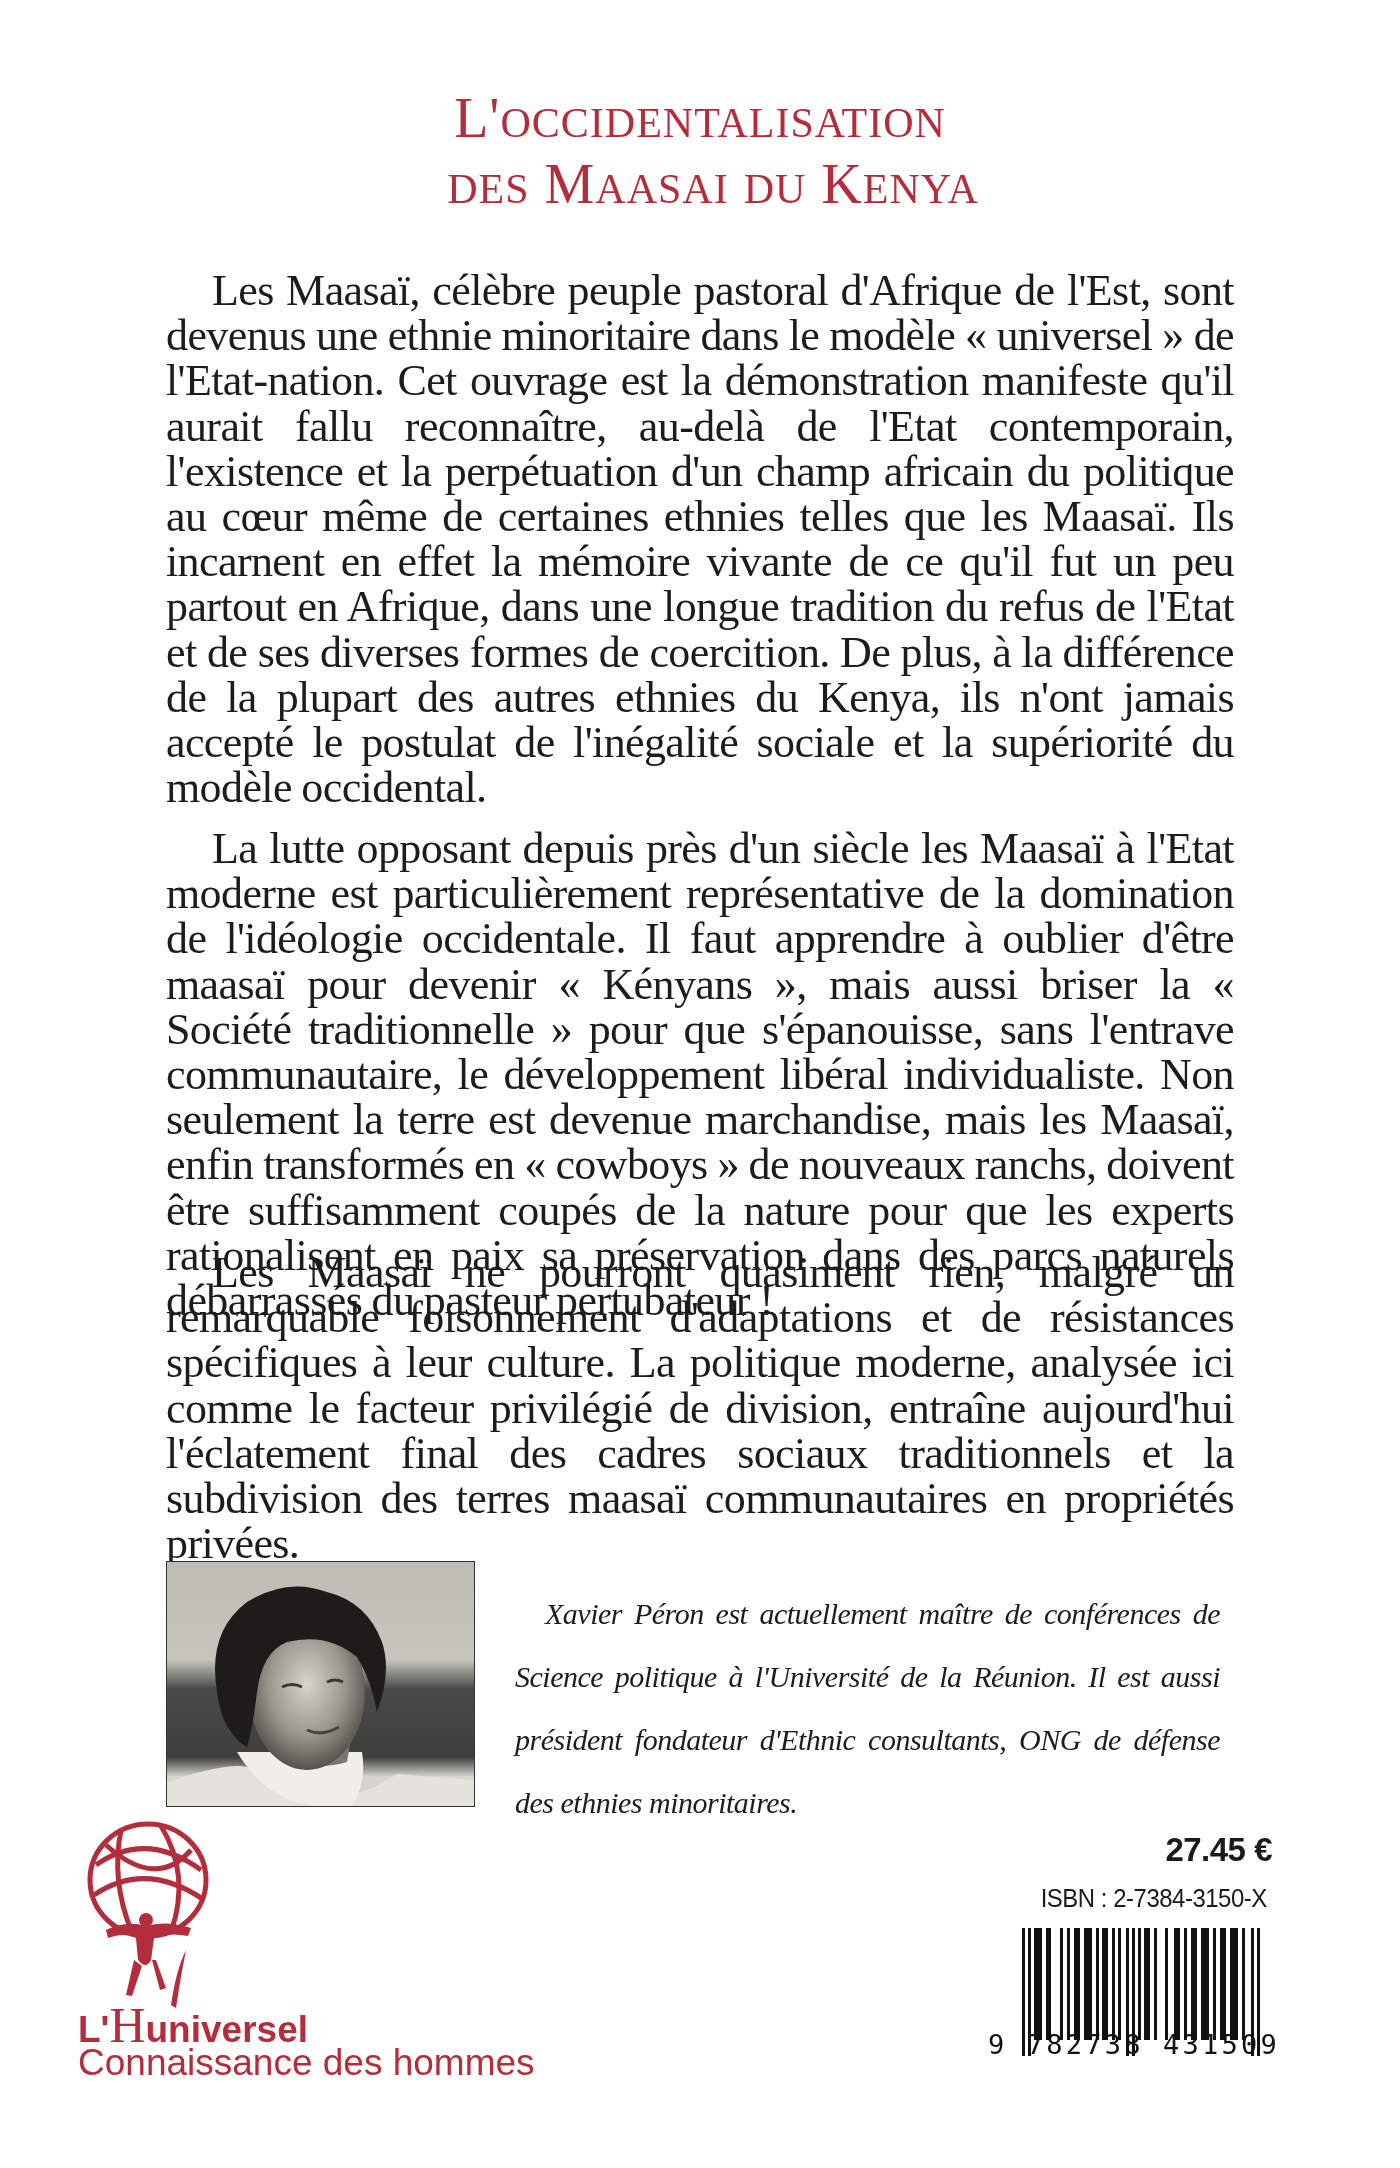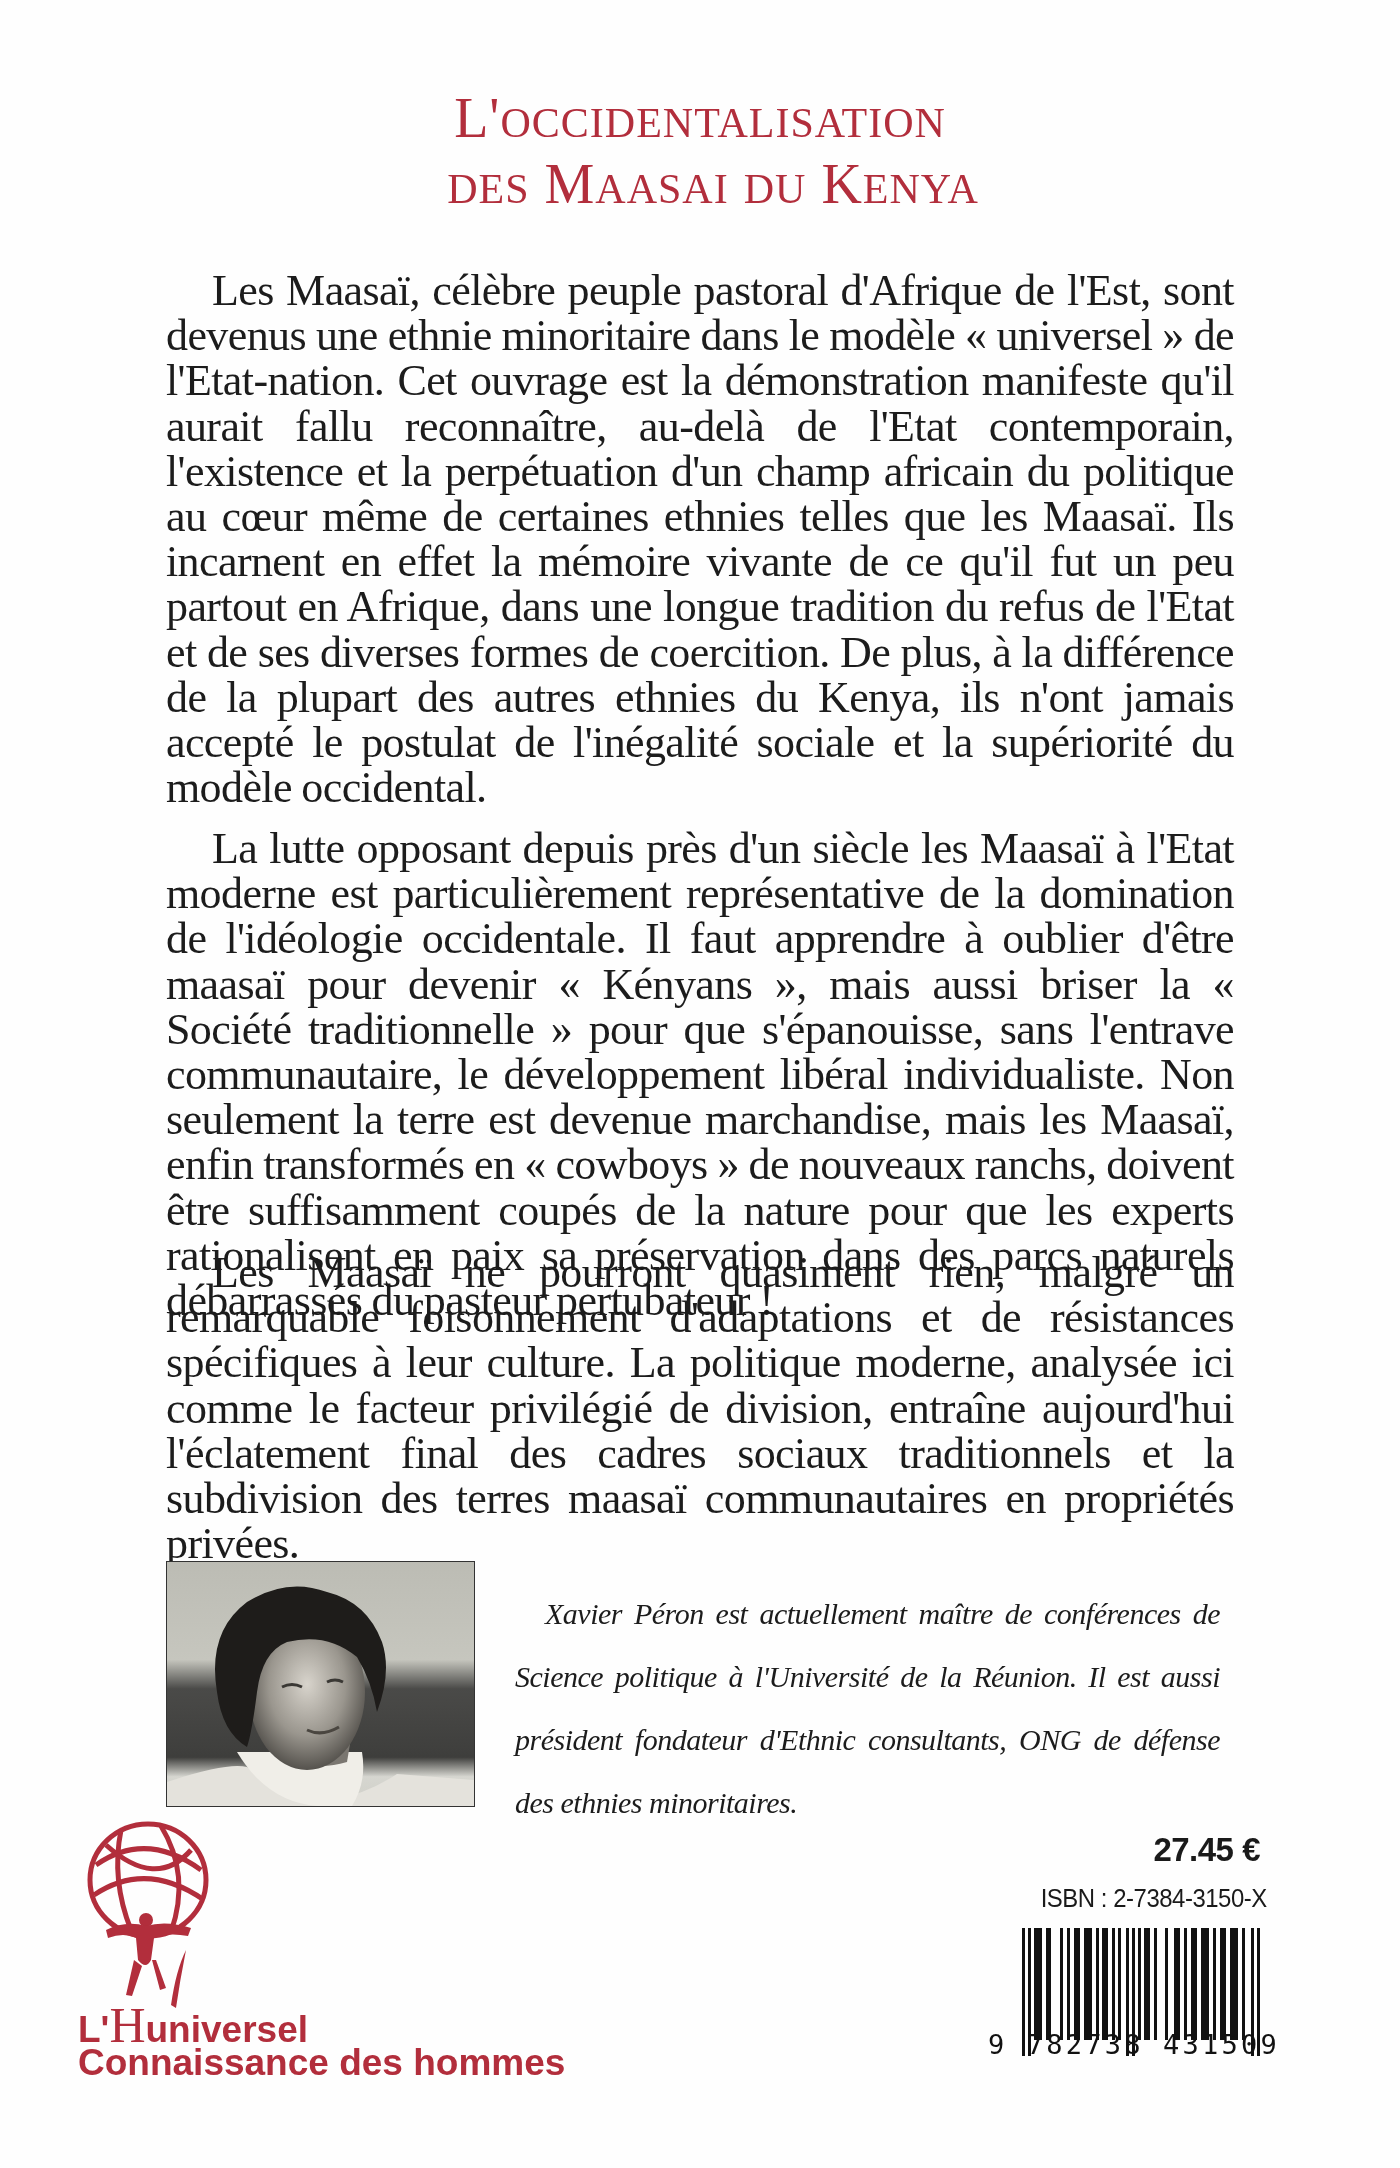--- a/index.html
+++ b/index.html
@@ -102,30 +102,30 @@
     .publisher-name .big-h {
       font-family: "Liberation Serif", serif;
       font-weight: normal;
       font-size: 50px;
     }
     .collection-name {
       position: absolute;
       left: 78px;
       top: 2042px;
       font-family: "Liberation Sans", "DejaVu Sans", sans-serif;
-      font-weight: bold;
+      font-weight: normal;
       color: #b22e3c;
       font-size: 37px;
       line-height: 42px;
       margin: 0;
     }
 
     .price {
       position: absolute;
-      right: 140px;
+      right: 128px;
       top: 1830px;
       font-family: "Liberation Sans", "DejaVu Sans", sans-serif;
       font-weight: bold;
       font-size: 33px;
       line-height: 40px;
       color: #1a1a1a;
       letter-spacing: -0.5px;
     }
     .isbn {
       position: absolute;

